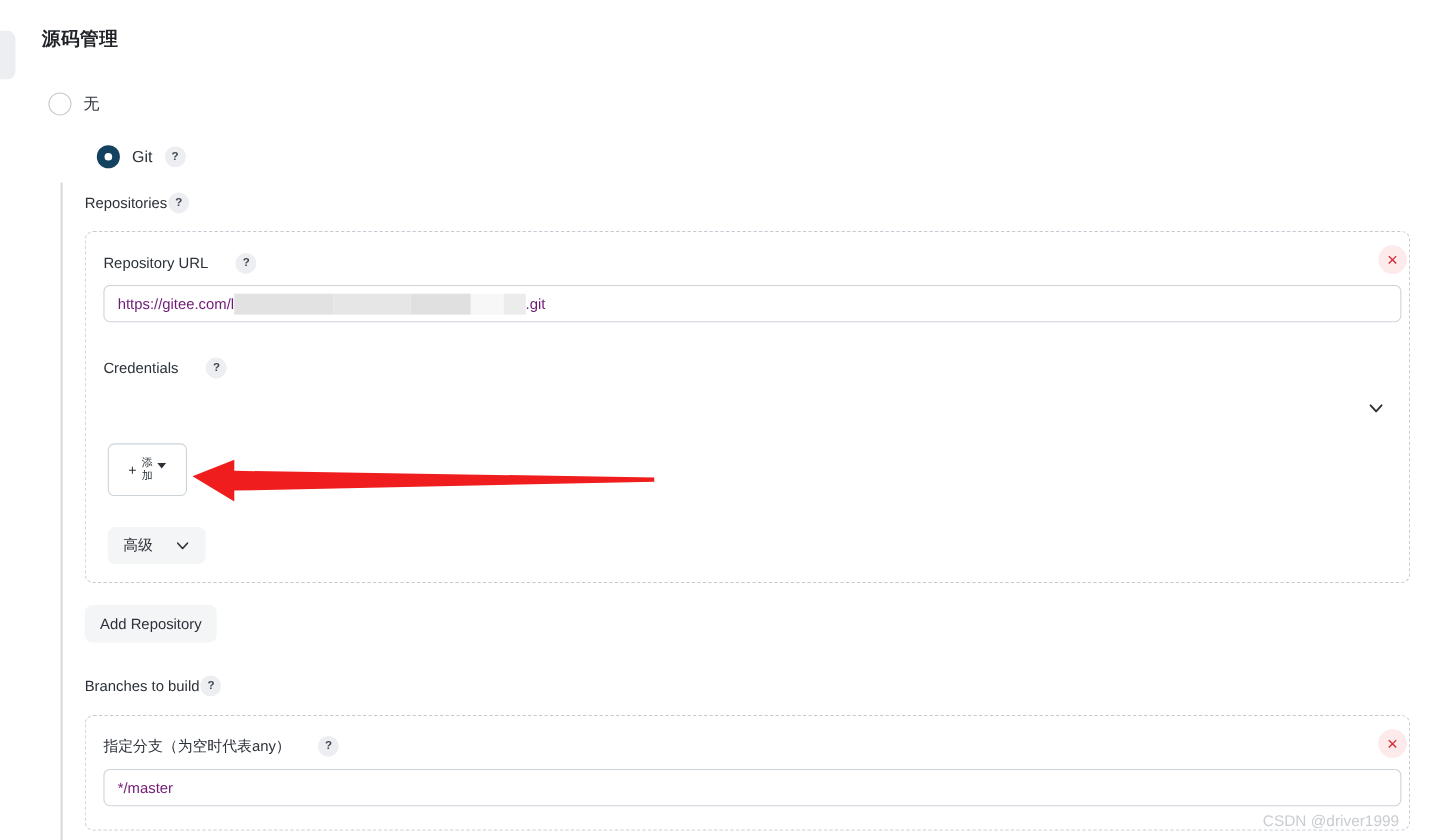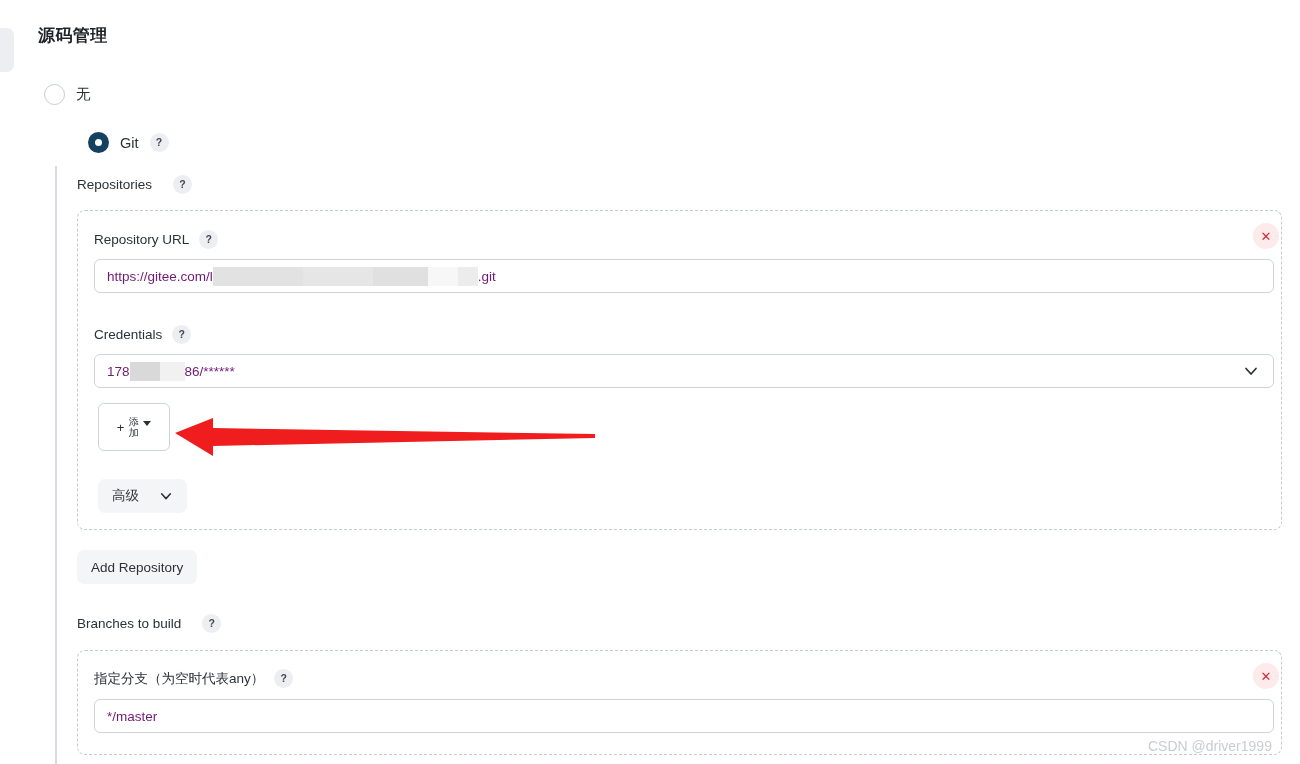--- a/index.html
+++ b/index.html
@@ -94,21 +94,21 @@
     left: 55px; top: 166px;
     width: 2px; height: 598px;
     background: #d7dbe0;
   }
 
   
   .field-label {
     position: absolute;
     display: flex;
     align-items: center;
-    gap: 21px;
+    gap: 1px;
     font-size: 13.5px;
     color: #2b3138;
   }
   .field-label.repositories { left: 77px; top: 175px; }
   .field-label.branches     { left: 77px; top: 614px; }
 
   
   .dashed-box {
     position: absolute;
     border: 1.5px dashed #c3cbd3;
@@ -136,21 +136,21 @@
     line-height: 1;
   }
   .del-btn.repo   { left: 1253px; top: 223px; }
   .del-btn.branch { left: 1253px; top: 663px; }
 
   
   .sub-label {
     position: absolute;
     display: flex;
     align-items: center;
-    gap: 10px;
+    gap: 25px;
     font-size: 13.5px;
     color: #2b3138;
   }
   .sub-label.repo-url  { left: 94px; top: 230px; }
   .sub-label.creds     { left: 94px; top: 325px; }
   .sub-label.spec-br   { left: 94px; top: 669px; }
 
   
   .text-input {
     position: absolute;
@@ -316,26 +316,20 @@
       <span class="mask m3"></span>
       <span class="mask m4"></span>
       <span class="mask m5"></span>
       <span>.git</span>
   </div>
 
   <div class="sub-label creds">
     <span>Credentials</span>
     <span class="help">?</span>
   </div>
-  <div class="text-input creds">
-    <span>178</span>
-      <span class="mask c1"></span>
-      <span class="mask c2"></span>
-      <span>86/******</span>
-  </div>
   <span class="chev">
     <svg viewBox="0 0 16 16" width="16" height="16" aria-hidden="true">
       <path d="M3 5.5 L8 11 L13 5.5" fill="none" stroke="#2b3138" stroke-width="1.7" stroke-linecap="round" stroke-linejoin="round"></path>
     </svg>
   </span>
 
   <div class="add-cred-btn">
     <span class="plus">+</span>
     <span class="lbl">添加</span>
     <span class="caret"></span>

